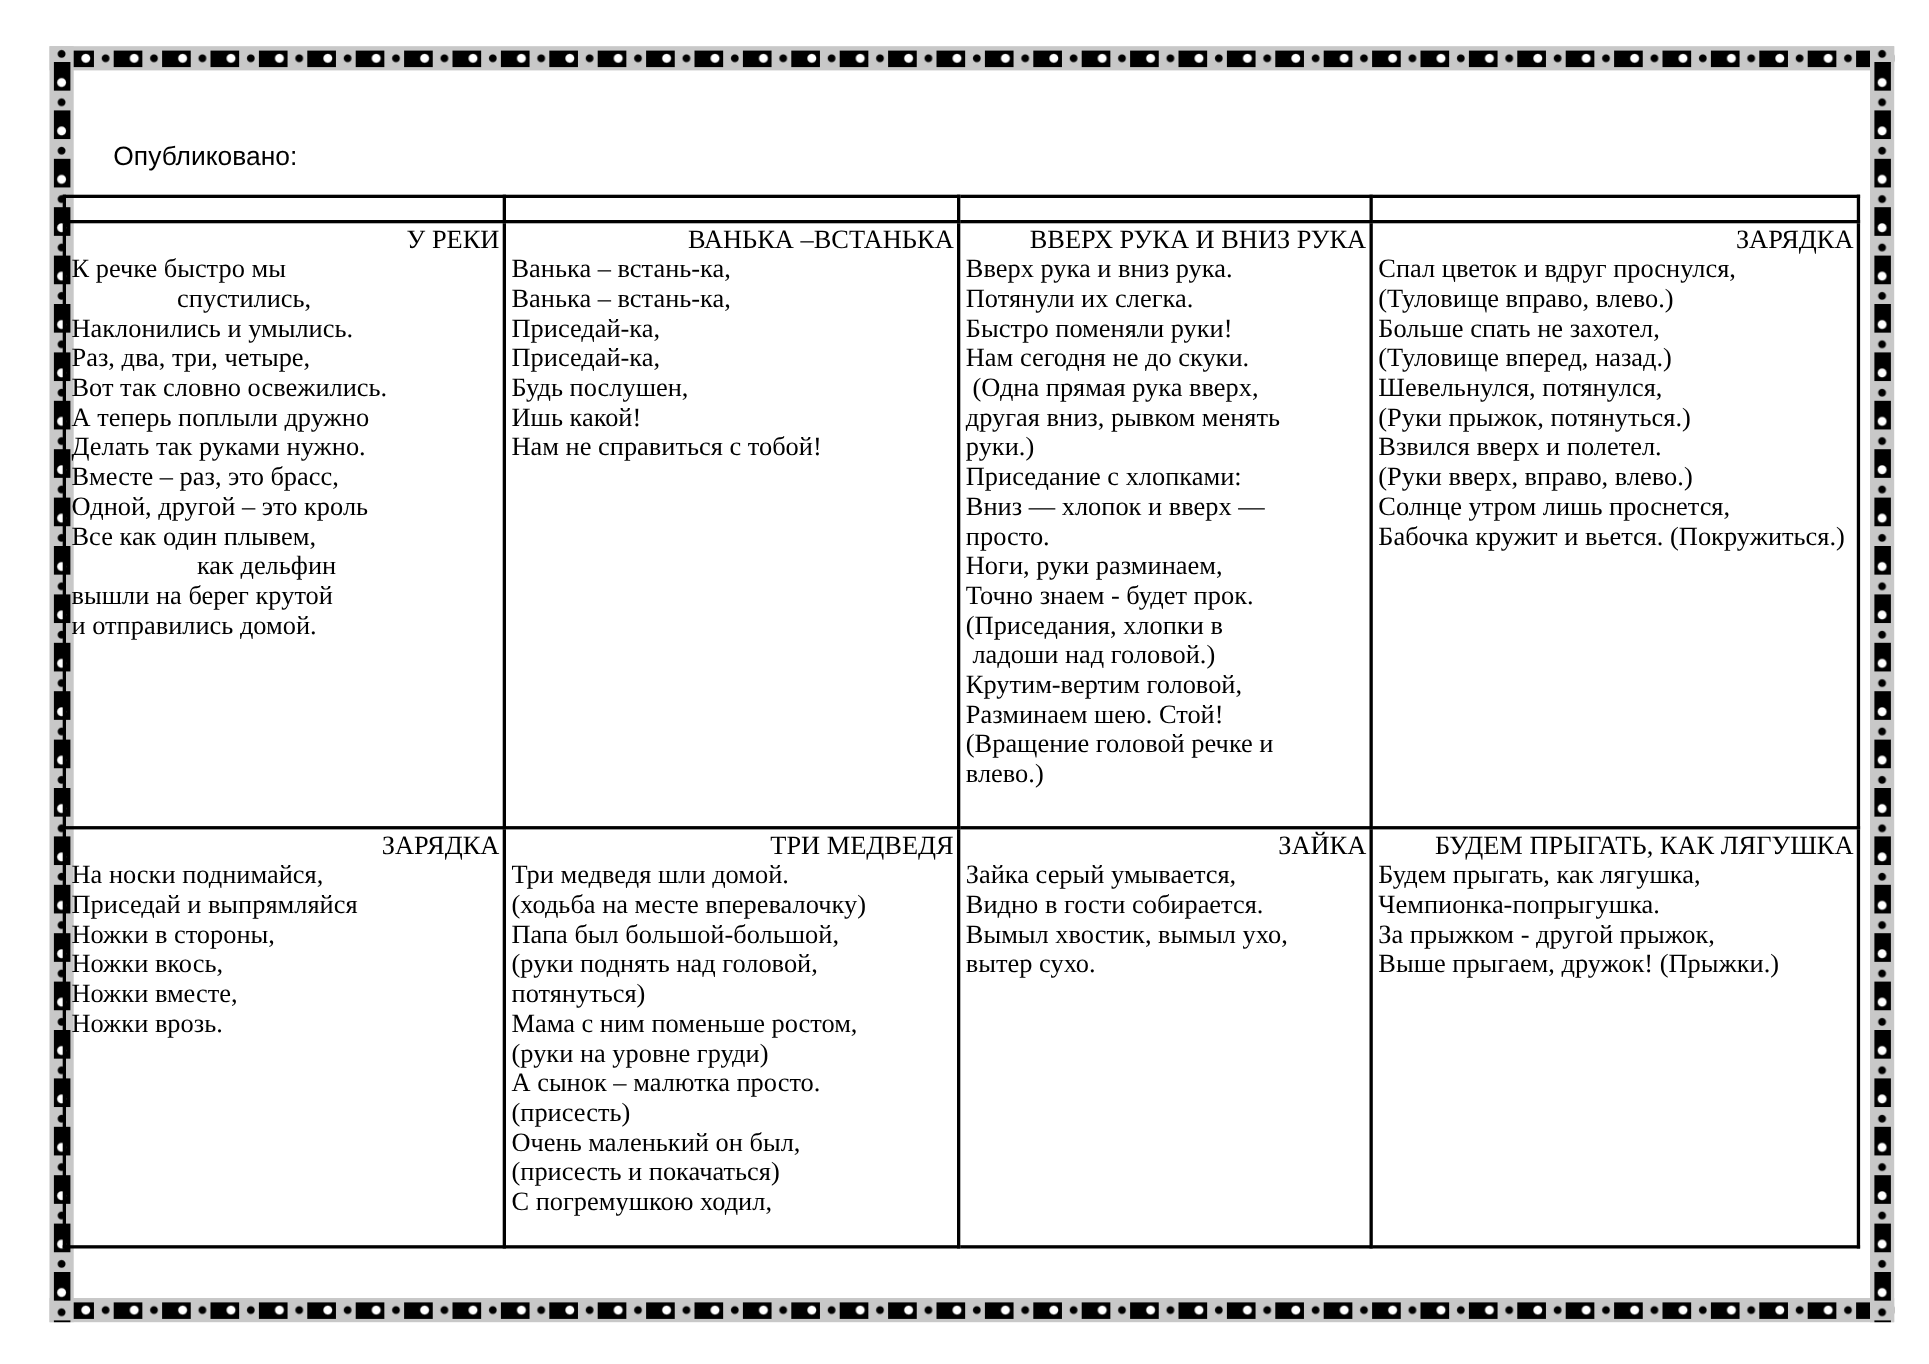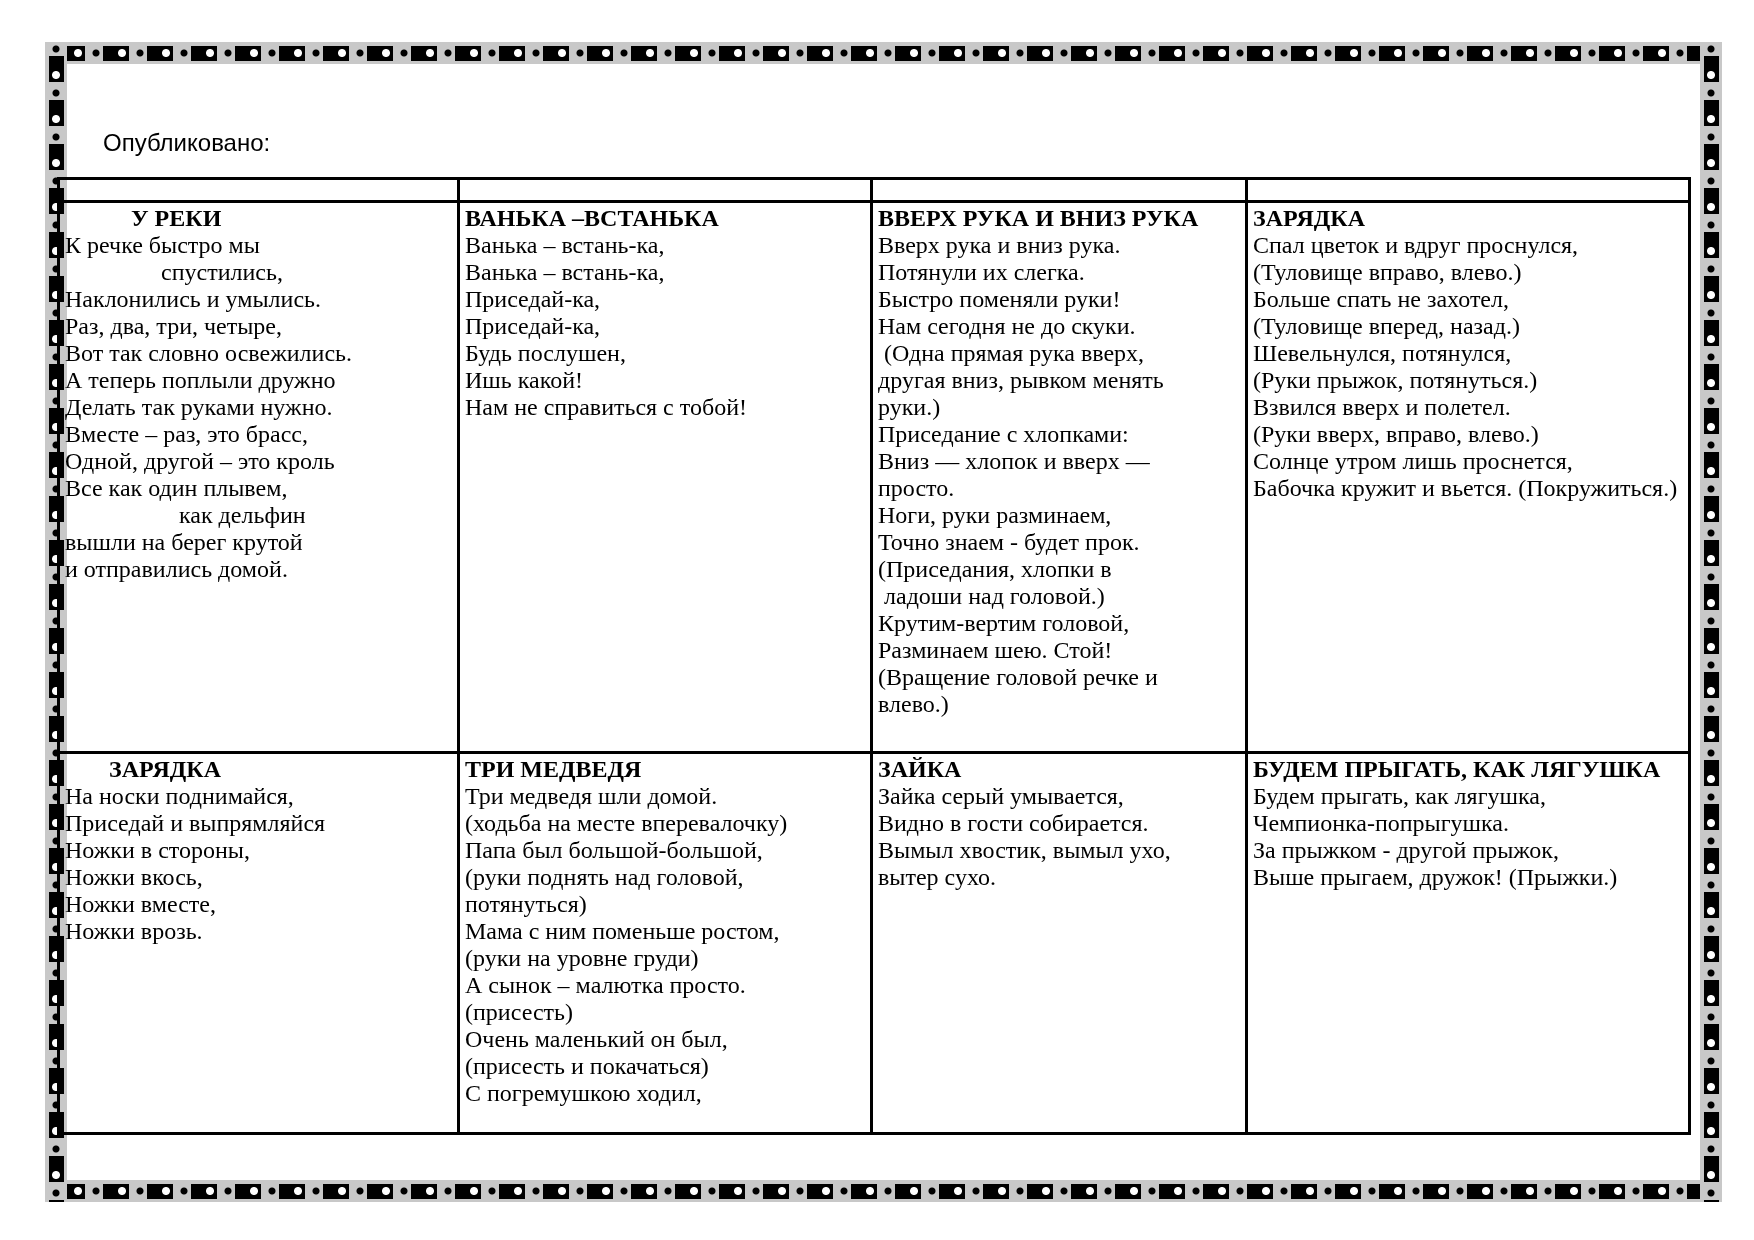--- a/index.html
+++ b/index.html
@@ -72,24 +72,25 @@
     border: 3px solid #000;
     vertical-align: top;
     padding: 2px 3px 0 5px;
     overflow: visible;
   }
   tr.strip-row td { height: 20px; padding: 0; }
   tr.row-1 td { height: 546px; }
   tr.row-2 td { height: 376px; }
 
   .poem-title {
-    font-weight: bold;
+    font-weight: normal;
     font-size: 24px;
     line-height: 27px;
     white-space: pre;
+    text-align: right;
   }
   .indent-lg { padding-left: 66px; }
   .indent-md { padding-left: 44px; }
   .poem-line {
     font-size: 24px;
     line-height: 27px;
     white-space: pre;
   }
 </style>
 </head>

